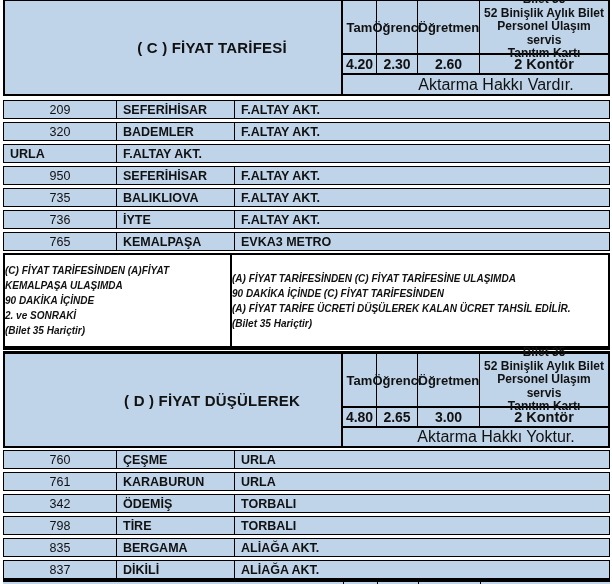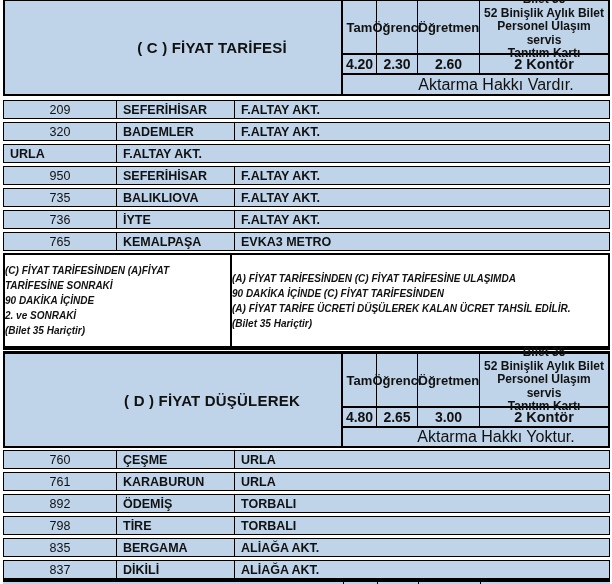--- a/index.html
+++ b/index.html
@@ -142,21 +142,21 @@
     </div>
     <div class="route-row" style="top:232px">
       <div class="rr-no">765</div>
       <div class="rr-name">KEMALPAŞA</div>
       <div class="rr-via">EVKA3 METRO</div>
     </div>
 
     <section class="notes">
       <div class="note-box note-left">
         <div>(C) FİYAT TARİFESİNDEN (A)FİYAT</div>
-        <div>TARİFESİNE SONRAKİ</div>
+        <div>KEMALPAŞA ULAŞIMDA</div>
         <div>90 DAKİKA İÇİNDE</div>
         <div>2. ve SONRAKİ</div>
         <div>(Bilet 35 Hariçtir)</div>
       </div>
       <div class="note-box note-right">
         <div>(A) FİYAT TARİFESİNDEN (C) FİYAT TARİFESİNE ULAŞIMDA</div>
         <div>90 DAKİKA İÇİNDE (C) FİYAT TARİFESİNDEN</div>
         <div>(A) FİYAT TARİFE ÜCRETİ DÜŞÜLEREK KALAN ÜCRET TAHSİL EDİLİR.</div>
         <div>(Bilet 35 Hariçtir)</div>
       </div>
@@ -184,21 +184,21 @@
       <div class="rr-no">760</div>
       <div class="rr-name">ÇEŞME</div>
       <div class="rr-via">URLA</div>
     </div>
     <div class="route-row" style="top:472px">
       <div class="rr-no">761</div>
       <div class="rr-name">KARABURUN</div>
       <div class="rr-via">URLA</div>
     </div>
     <div class="route-row" style="top:494px">
-      <div class="rr-no">892</div>
+      <div class="rr-no">342</div>
       <div class="rr-name">ÖDEMİŞ</div>
       <div class="rr-via">TORBALI</div>
     </div>
     <div class="route-row" style="top:516px">
       <div class="rr-no">798</div>
       <div class="rr-name">TİRE</div>
       <div class="rr-via">TORBALI</div>
     </div>
     <div class="route-row" style="top:538px">
       <div class="rr-no">835</div>

